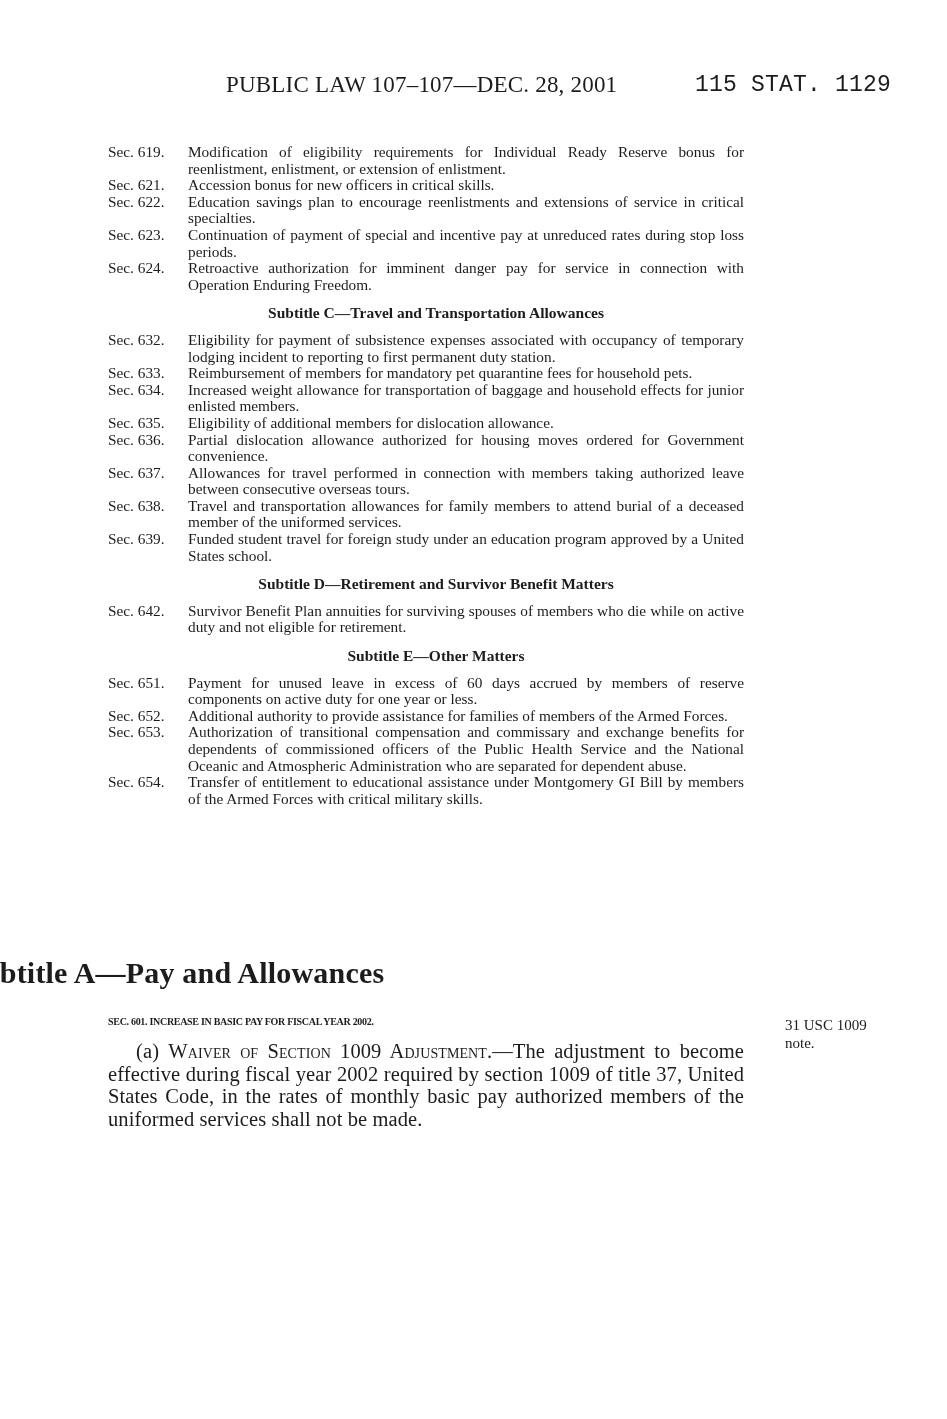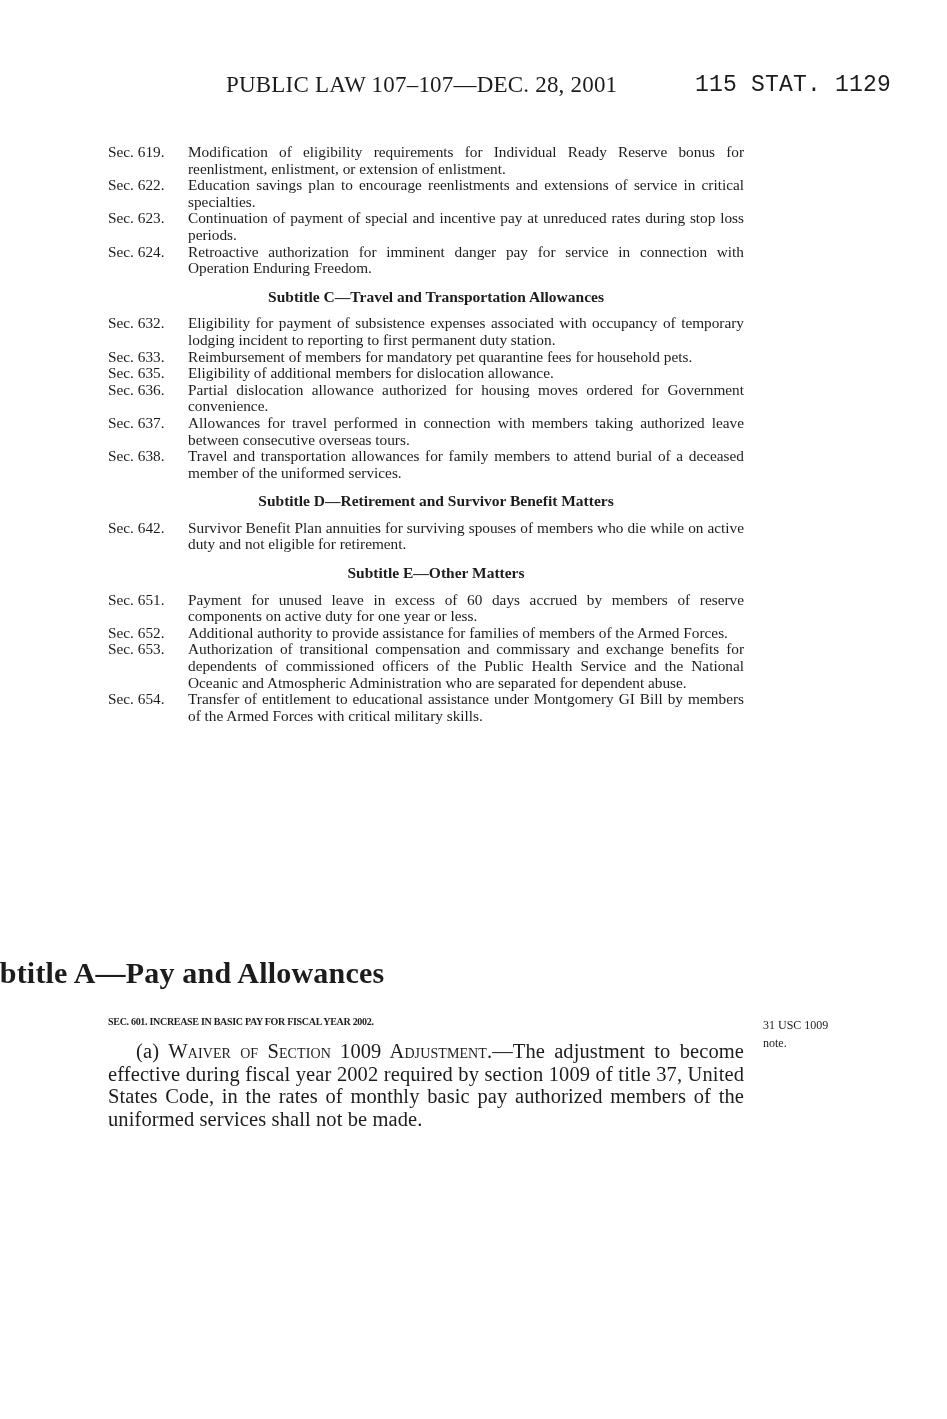--- a/index.html
+++ b/index.html
@@ -9,49 +9,52 @@
   .header .law { position: absolute; left: 0; top: 0; font-size: 23px; letter-spacing: 0.2px; }
   .header .stat { position: absolute; right: 0; top: 0; font-size: 23px; letter-spacing: 0.2px; font-family: Liberation Mono, monospace; }
   .toc { position: absolute; left: 108px; top: 124px; width: 636px; font-size: 15.3px; line-height: 16.6px; margin-top: 20px; }
   .entry { position: relative; padding-left: 80px; text-indent: -80px; text-align: justify; }
   .entry .num { display: inline-block; width: 80px; text-indent: 0; }
   .subtitle-head { text-align: center; font-weight: bold; font-size: 15.5px; margin: 12px 0 10px 0; padding-left: 20px; }
   .big-subtitle { position: absolute; left: 0; width: 873px; top: 956px; text-align: left;
                   font-weight: bold; font-size: 30px; letter-spacing: 0.2px; padding-left: 13px; }
   .big-subtitle span { display: inline-block; margin-left: 0px; transform: translateX(-47px); }
   .sec-head { position: absolute; left: 108px; top: 1016px; font-weight: bold; font-size: 10px; letter-spacing: -0.3px; }
-  .margin-note { position: absolute; left: 763px; top: 1016px; font-size: 12px; line-height: 18px; width: 100px; }
+  .margin-note { position: absolute; left: 785px; top: 1016px; font-size: 15px; line-height: 18px; width: 100px; }
   .body-para { position: absolute; left: 108px; top: 1040px; width: 636px; font-size: 20.5px; line-height: 22.5px;
                text-align: justify; text-indent: 28px; letter-spacing: 0.1px; }
   .smallcaps { font-variant: small-caps; }
 </style>
 </head>
 <body>
 
 <div class="header">
   <span class="law">PUBLIC LAW 107–107—DEC. 28, 2001</span>
   <span class="stat">115 STAT. 1129</span>
 </div>
 
 <div class="toc">
   <div>
     <div class="entry"><span class="num">Sec. 619.</span><span>Modification of eligibility requirements for Individual Ready Reserve bonus for reenlistment, enlistment, or extension of enlistment.</span></div>
+    <div class="entry"><span class="num">Sec. 621.</span><span>Accession bonus for new officers in critical skills.</span></div>
     <div class="entry"><span class="num">Sec. 622.</span><span>Education savings plan to encourage reenlistments and extensions of service in critical specialties.</span></div>
     <div class="entry"><span class="num">Sec. 623.</span><span>Continuation of payment of special and incentive pay at unreduced rates during stop loss periods.</span></div>
     <div class="entry"><span class="num">Sec. 624.</span><span>Retroactive authorization for imminent danger pay for service in connection with Operation Enduring Freedom.</span></div>
   </div>
 
   <div class="subtitle-head">Subtitle C—Travel and Transportation Allowances</div>
   <div>
     <div class="entry"><span class="num">Sec. 632.</span><span>Eligibility for payment of subsistence expenses associated with occupancy of temporary lodging incident to reporting to first permanent duty station.</span></div>
     <div class="entry"><span class="num">Sec. 633.</span><span>Reimbursement of members for mandatory pet quarantine fees for household pets.</span></div>
+    <div class="entry"><span class="num">Sec. 634.</span><span>Increased weight allowance for transportation of baggage and household effects for junior enlisted members.</span></div>
     <div class="entry"><span class="num">Sec. 635.</span><span>Eligibility of additional members for dislocation allowance.</span></div>
     <div class="entry"><span class="num">Sec. 636.</span><span>Partial dislocation allowance authorized for housing moves ordered for Government convenience.</span></div>
     <div class="entry"><span class="num">Sec. 637.</span><span>Allowances for travel performed in connection with members taking authorized leave between consecutive overseas tours.</span></div>
     <div class="entry"><span class="num">Sec. 638.</span><span>Travel and transportation allowances for family members to attend burial of a deceased member of the uniformed services.</span></div>
+    <div class="entry"><span class="num">Sec. 639.</span><span>Funded student travel for foreign study under an education program approved by a United States school.</span></div>
   </div>
 
   <div class="subtitle-head">Subtitle D—Retirement and Survivor Benefit Matters</div>
   <div>
     <div class="entry"><span class="num">Sec. 642.</span><span>Survivor Benefit Plan annuities for surviving spouses of members who die while on active duty and not eligible for retirement.</span></div>
   </div>
 
   <div class="subtitle-head">Subtitle E—Other Matters</div>
   <div>
     <div class="entry"><span class="num">Sec. 651.</span><span>Payment for unused leave in excess of 60 days accrued by members of reserve components on active duty for one year or less.</span></div>

